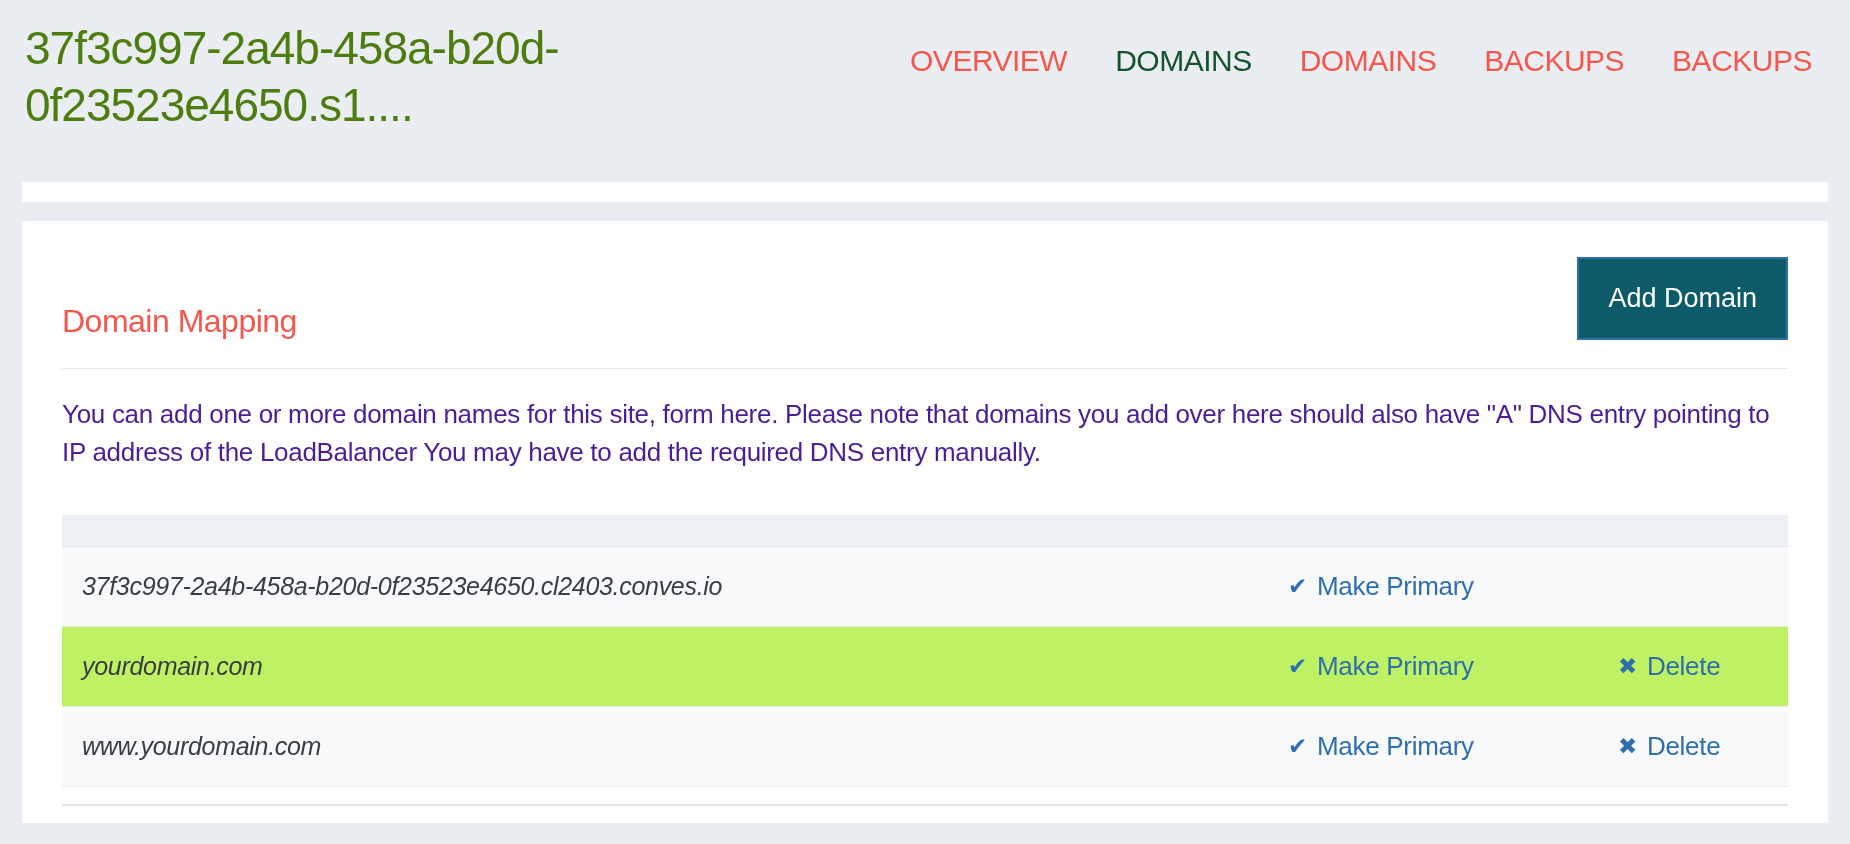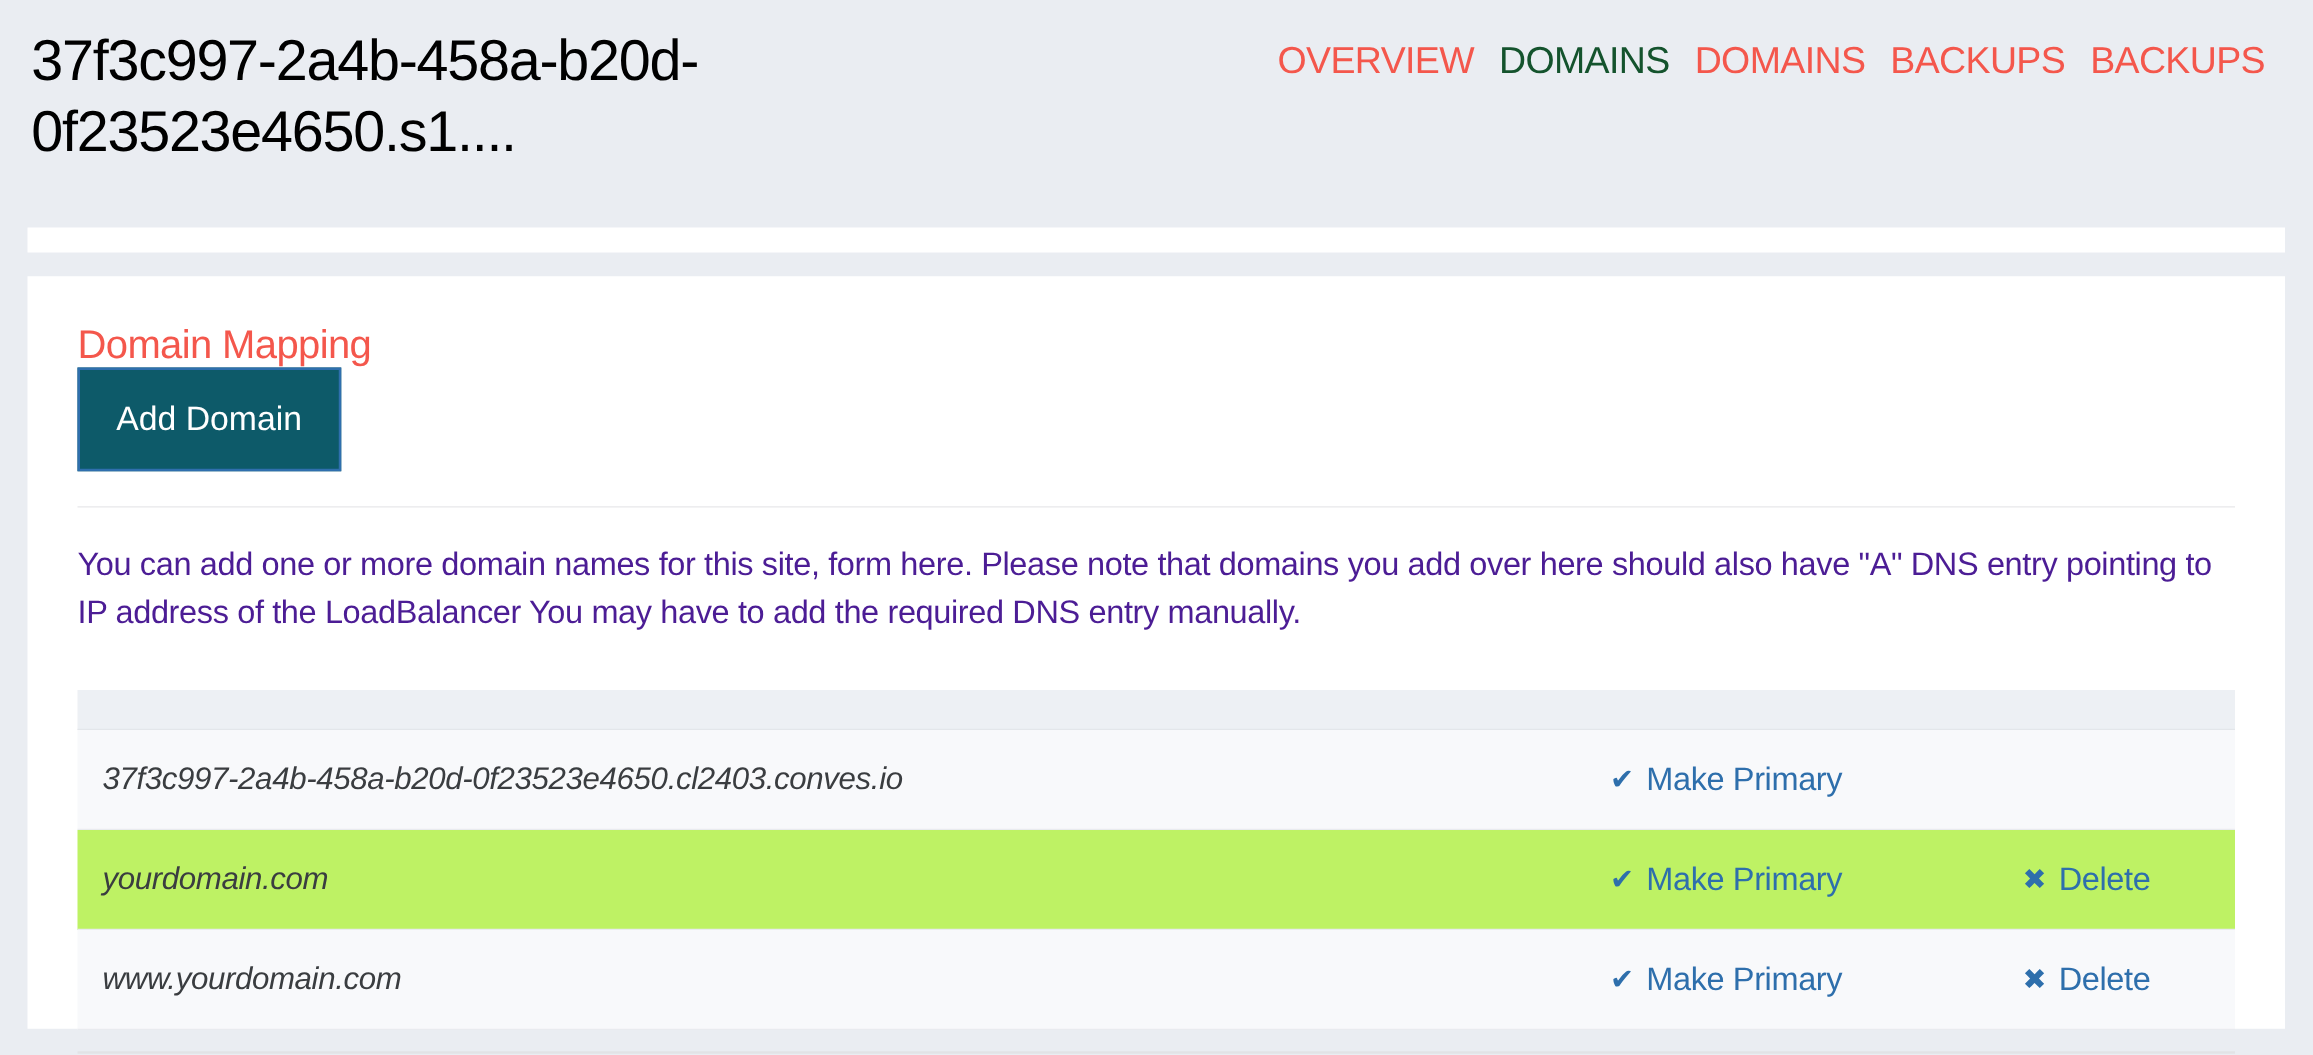--- a/index.html
+++ b/index.html
@@ -14,30 +14,30 @@
     height: 182px;
     display: flex;
     justify-content: space-between;
     align-items: flex-start;
     padding: 0 38px 0 25px;
   }
   .page-title {
     font-size: 46px;
     font-weight: 400;
     line-height: 57px;
-    color: #000000;
+    color: #4d7c0f;
     letter-spacing: -1px;
     max-width: 650px;
     margin-top: 20px;
     word-break: break-word;
   }
   .top-nav {
     display: flex;
-    gap: 20px;
-    margin-top: 32px;
+    gap: 48px;
+    margin-top: 44px;
     white-space: nowrap;
     text-align: right;
   }
   .top-nav a {
     font-size: 30px;
     letter-spacing: -0.5px;
     text-decoration: none;
     color: #f4574c;
     cursor: pointer;
   }
@@ -51,22 +51,21 @@
   
   .card {
     margin: 0 22px;
     background: #ffffff;
     height: 602px;
     padding: 36px 40px 0 40px;
   }
   .card-head {
     display: flex;
     justify-content: space-between;
-    align-items: flex-start;
-    flex-direction: column;
+    align-items: flex-end;
   }
   .card-title {
     font-size: 32px;
     font-weight: 400;
     color: #f4574c;
     letter-spacing: -0.5px;
   }
   .add-domain-btn {
     background: #0d5a69;
     border: 2px solid #2f6fad;

